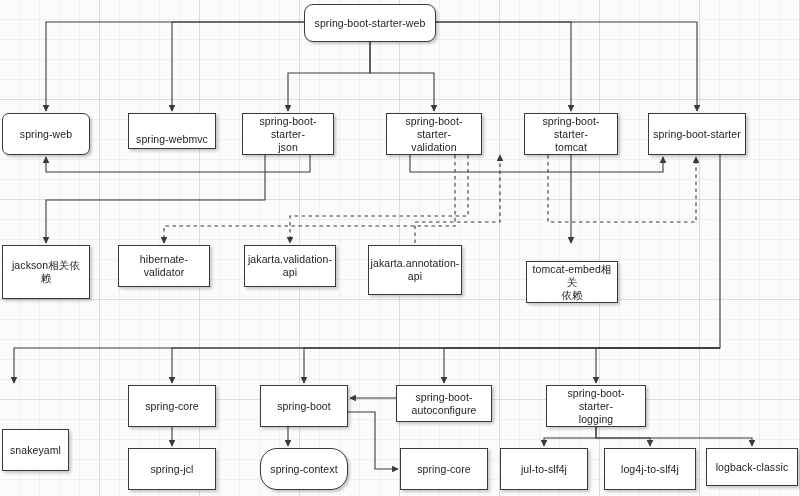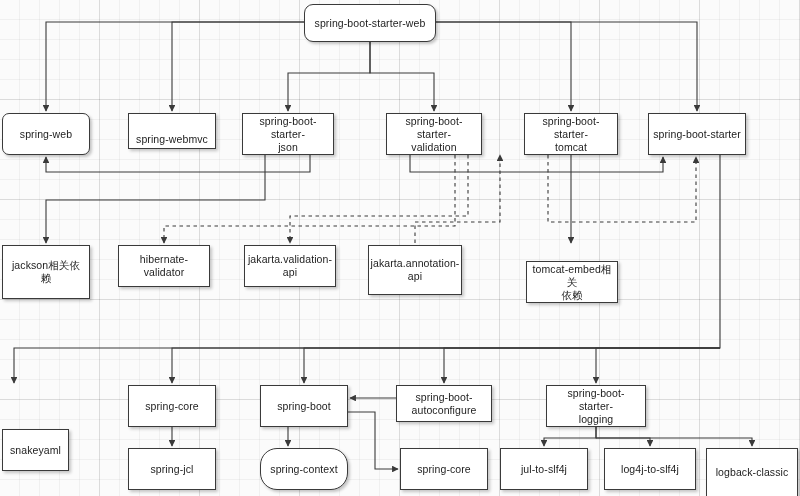--- a/index.html
+++ b/index.html
@@ -198,17 +198,17 @@
   </div>
 
   <div class="node" style="left:500px;top:448px;width:88px;height:42px;">
     <span class="label">jul-to-slf4j</span>
   </div>
 
   <div class="node" style="left:604px;top:448px;width:92px;height:42px;">
     <span class="label">log4j-to-slf4j</span>
   </div>
 
-  <div class="node" style="left:706px;top:448px;width:92px;height:49px;">
+  <div class="node" style="left:706px;top:448px;width:92px;height:38px;">
     <span class="label">logback-classic</span>
   </div>
 
 </div>
 
 </body></html>

